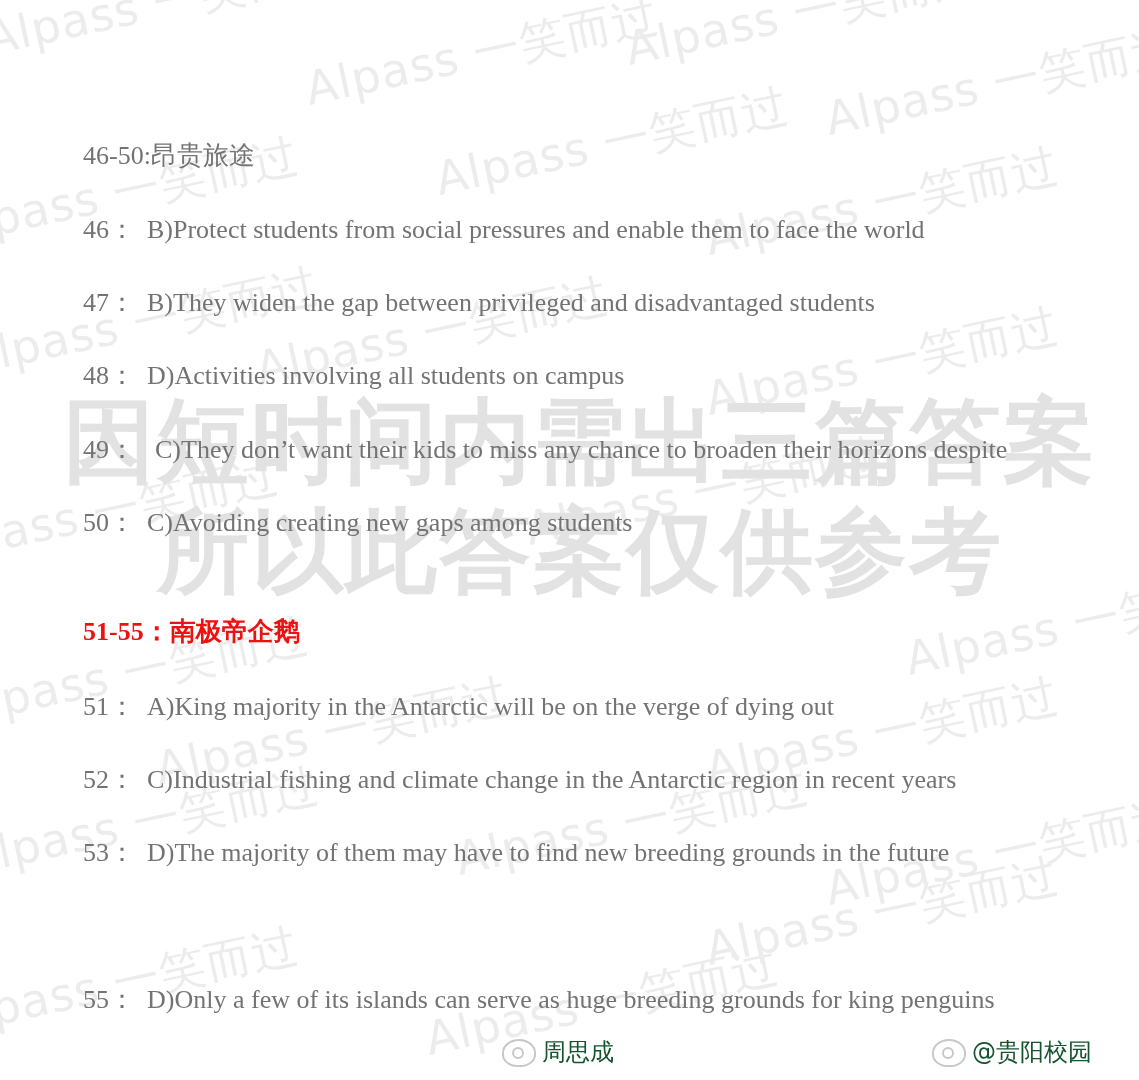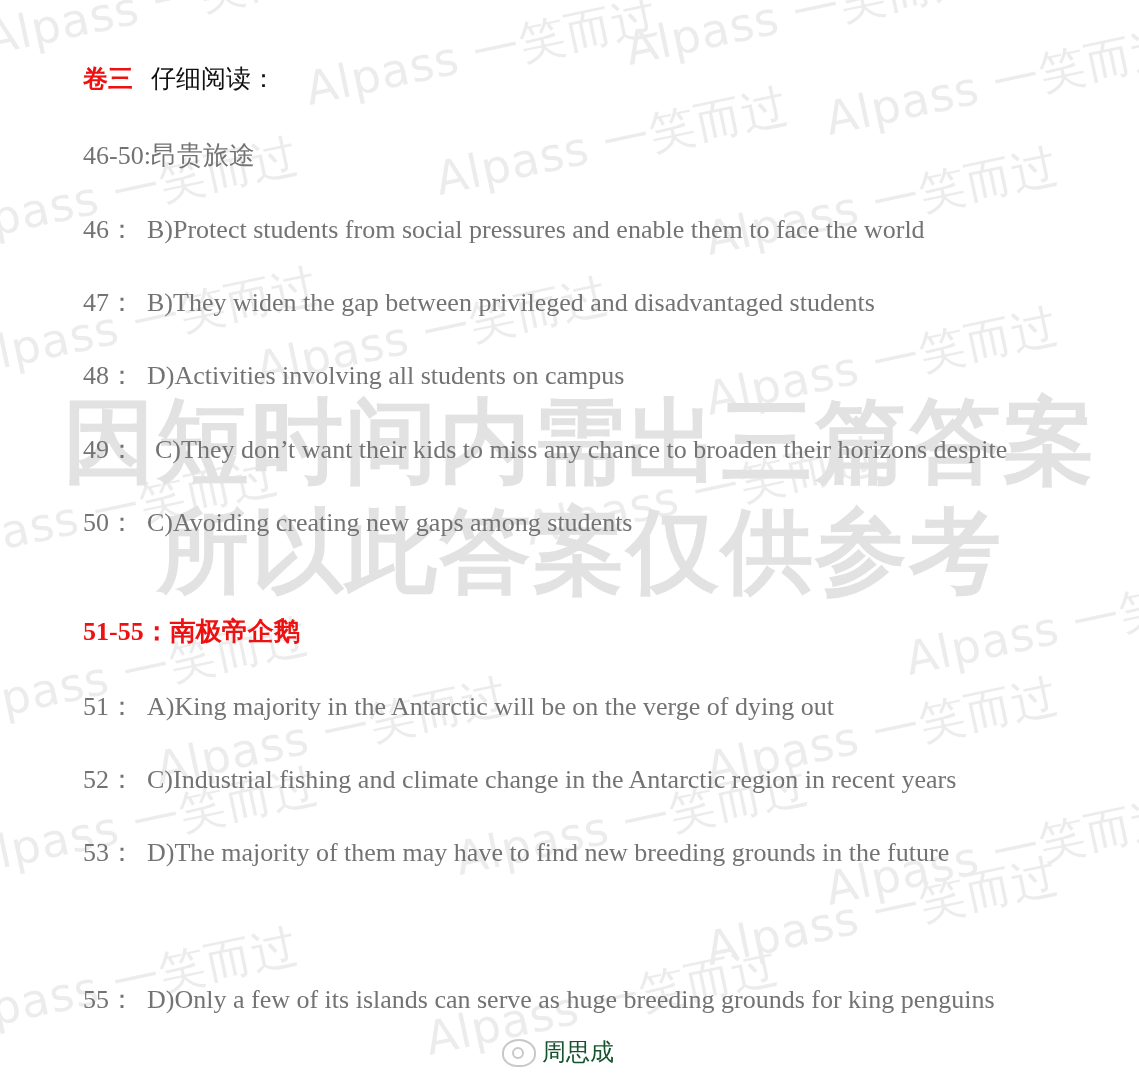--- a/index.html
+++ b/index.html
@@ -52,24 +52,20 @@
   <div class="wm-small" style="left:450px;top:830px">Alpass 一笑而过</div>
   <div class="wm-small" style="left:820px;top:860px">Alpass 一笑而过</div>
   <div class="wm-small" style="left:700px;top:920px">Alpass 一笑而过</div>
   <div class="wm-small" style="left:-60px;top:990px">Alpass 一笑而过</div>
   <div class="wm-small" style="left:420px;top:1010px">Alpass 一笑而过</div>
   <div class="wm-big" style="top:380px">因短时间内需出三篇答案</div>
   <div class="wm-big" style="top:490px">所以此答案仅供参考</div>
 </div>
 
 <div class="content">
-  <div class="line section-title" style="top:62px">
-    <span class="red">卷三</span>
-    <span style="margin-left:10px">仔细阅读：</span>
-  </div>
 
   <div class="line" style="top:138px">
     <span>46-50:昂贵旅途</span>
   </div>
 
   <div class="line" style="top:212px">
     <span class="num">46：</span><span>B)Protect students from social pressures and enable them to face the world</span>
   </div>
   <div class="line" style="top:285px">
     <span class="num">47：</span><span>B)They widen the gap between privileged and disadvantaged students</span>
@@ -97,13 +93,16 @@
   <div class="line" style="top:835px">
     <span class="num">53：</span><span>D)The majority of them may have to find new breeding grounds in the future</span>
   </div>
   <div class="line" style="top:982px">
     <span class="num">55：</span><span>D)Only a few of its islands can serve as huge breeding grounds for king penguins</span>
   </div>
 
   <div class="footer" style="left:502px">
     <span class="weibo-icon"></span><span>周思成</span>
   </div>
+  <div class="footer" style="left:932px">
+    <span class="weibo-icon"></span><span>@贵阳校园</span>
+  </div>
 </div>
 
 </body></html>

